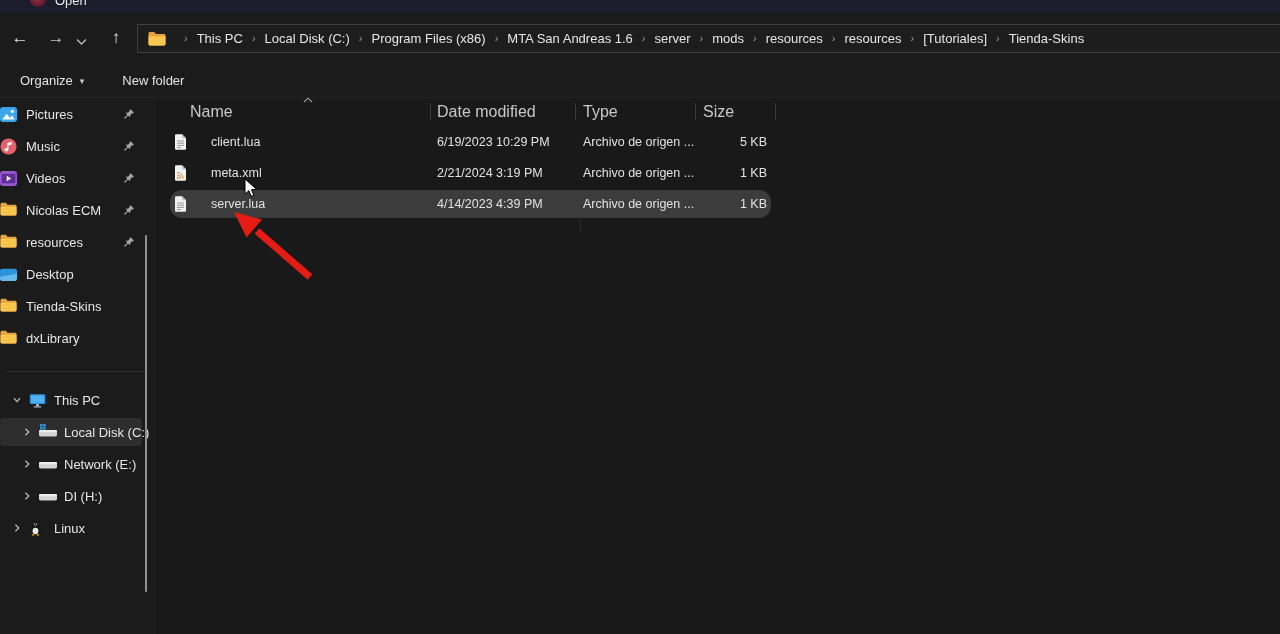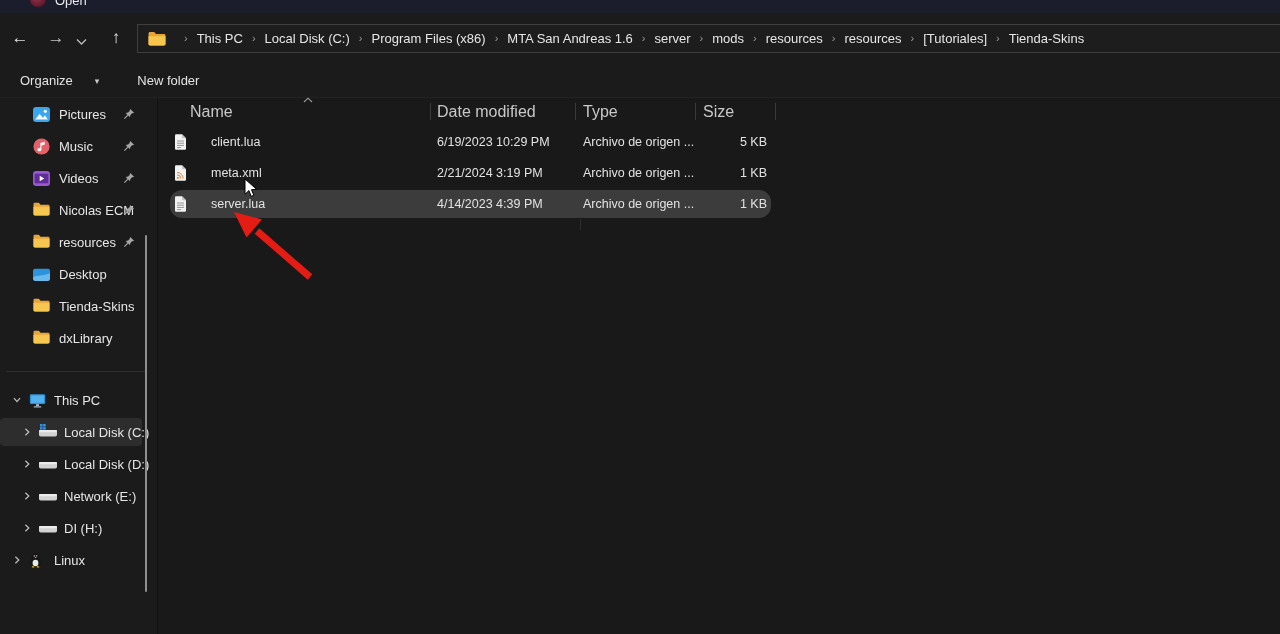--- a/index.html
+++ b/index.html
@@ -22,27 +22,27 @@
   .nav-btn.dim{color:#c4c4c4}
   .addressbar{position:absolute;left:137px;top:11px;right:-1px;height:29px;box-sizing:border-box;
     border:1px solid #3e3e3e;background:#1d1d1d;display:flex;align-items:center;gap:9px;
     padding:0 10px;white-space:nowrap;overflow:hidden}
   .crumb{color:#e6e6e6}
   .crumb-sep{color:#9b9b9b;font-size:11px;transform:translateY(-1px)}
   
   .toolbar{position:absolute;left:0;top:56px;width:1280px;height:42px;background:#1b1b1b;
     border-bottom:1px solid #232323;box-sizing:border-box;display:flex;align-items:center;
     padding:8px 0 0 20px;gap:38px;color:#e3e3e3}
-  .tool-btn{display:flex;align-items:center;gap:22px}
+  .tool-btn{display:flex;align-items:center;gap:7px}
   .tool-caret{font-size:9px;color:#c9c9c9}
   
   .main{position:absolute;left:0;top:98px;width:1280px;bottom:0}
   .sidebar{position:absolute;left:0;top:0;width:158px;height:100%;background:#1b1b1b;
     border-right:1px solid #121212;box-sizing:border-box}
-  .side-item{height:32px;display:flex;align-items:center;padding-left:33px;position:relative}
+  .side-item{height:32px;display:flex;align-items:center;position:relative}
   .si-icon{width:17px;height:17px;margin-right:9px;flex:none}
   .si-pin{position:absolute;left:123px;top:10px;width:12px;height:12px}
   .side-divider{height:1px;background:#2f2f2f;margin:17px 10px 12px 6px}
   .tree-item{height:32px;display:flex;align-items:center;position:relative}
   .tree-item .chev{width:10px;height:10px;margin-right:7px;flex:none}
   .tree-root{padding-left:12px}
   .tree-child{padding-left:22px}
   .tree-item .si-icon{margin-right:8px}
   .tree-item.selected::before{content:'';position:absolute;left:0;top:2px;height:28px;width:142px;
     background:#2d2d2d;border-radius:4px}
@@ -268,34 +268,20 @@
               <rect x="1" y="0" width="2.6" height="2.6"></rect>
               <rect x="4.1" y="0" width="2.6" height="2.6"></rect>
               <rect x="1" y="3.1" width="2.6" height="2.6"></rect>
               <rect x="4.1" y="3.1" width="2.6" height="2.6"></rect>
             </g>
           </svg>
       </span>
       <span>Local Disk (C:)</span>
     </div>
 
-    <div class="tree-item tree-child">
-      <span class="chev">
-        <svg width="10" height="10" viewBox="0 0 10 10">
-            <path d="M3.4 1.8l3.4 3.2-3.4 3.2" stroke="#c0c0c0" stroke-width="1.2" fill="none"></path>
-          </svg>
-      </span>
-      <span class="si-icon">
-        <svg width="18" height="15" viewBox="0 0 18 15">
-            <rect x="0" y="6" width="18" height="6.6" rx="1.8" fill="#d2d2d2"></rect>
-            <rect x="0" y="6" width="18" height="2.2" rx="1" fill="#ececec"></rect>
-          </svg>
-      </span>
-      <span>Local Disk (D:)</span>
-    </div>
 
     <div class="tree-item tree-child">
       <span class="chev">
         <svg width="10" height="10" viewBox="0 0 10 10">
             <path d="M3.4 1.8l3.4 3.2-3.4 3.2" stroke="#c0c0c0" stroke-width="1.2" fill="none"></path>
           </svg>
       </span>
       <span class="si-icon">
         <svg width="18" height="15" viewBox="0 0 18 15">
             <rect x="0" y="6" width="18" height="6.6" rx="1.8" fill="#d2d2d2"></rect>

